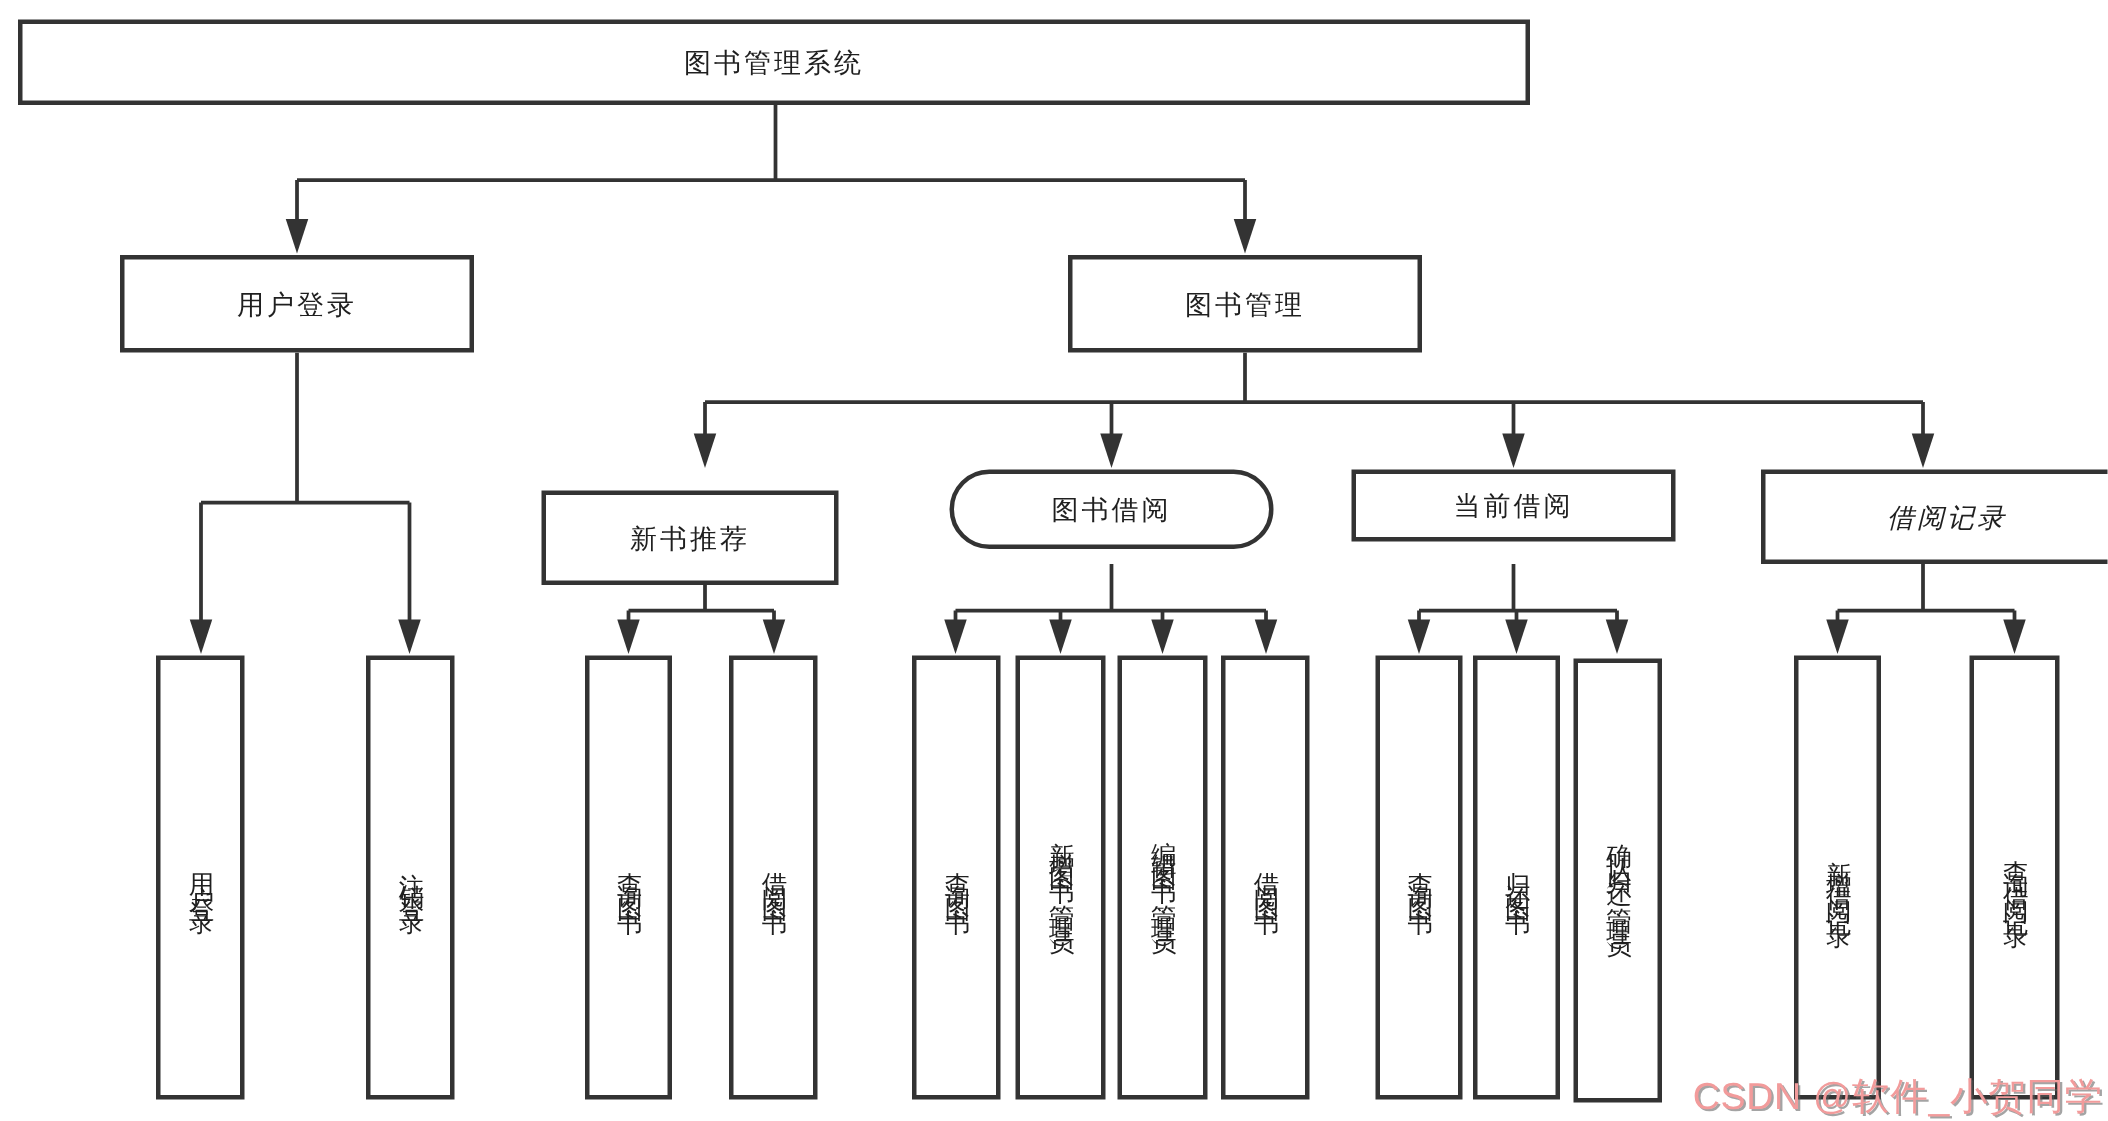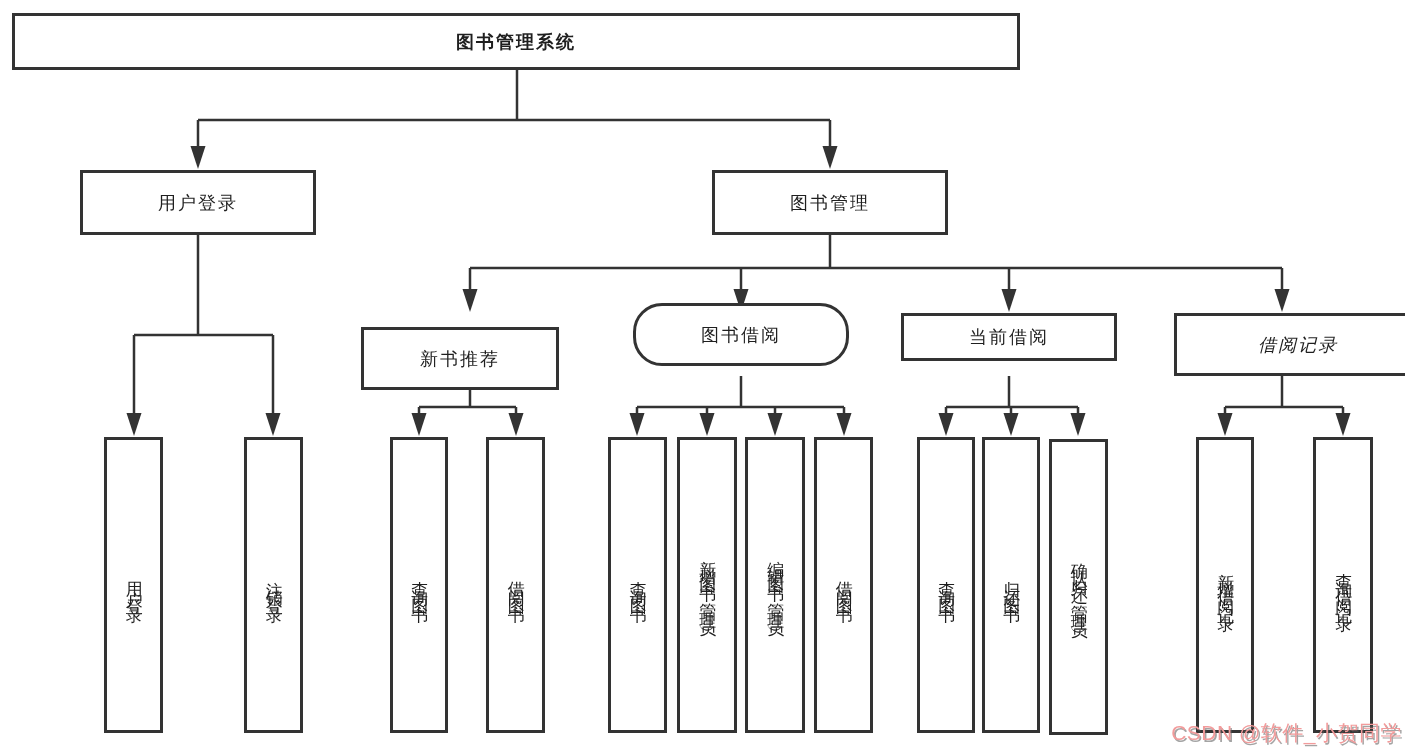--- a/index.html
+++ b/index.html
@@ -17,21 +17,21 @@
   }
   .hbox{font-size:18px;letter-spacing:2px;font-weight:500;}
   .root{font-size:18px;}
   .vbox{
     writing-mode:vertical-rl;text-orientation:mixed;
     font-size:17px;letter-spacing:0.5em;line-height:1.1;
     font-weight:500;
   }
   .watermark{
     position:absolute;right:3px;bottom:0px;z-index:5;
-    font-size:21px;letter-spacing:0.5px;
+    font-size:25px;letter-spacing:0.5px;
     color:#f29b9b;
     text-shadow:1.5px 1.5px 0 rgba(90,90,90,0.55);
     white-space:nowrap;
   }
 </style>
 </head>
 <body>
 
 <div id="stage">
 
@@ -101,30 +101,30 @@
 
       <polygon points="946,436 938.5,413 953.5,413"></polygon>
       <polygon points="1011,436 1003.5,413 1018.5,413"></polygon>
       <polygon points="1078,436 1070.5,413 1085.5,413"></polygon>
 
       <polygon points="1225,436 1217.5,413 1232.5,413"></polygon>
       <polygon points="1343,436 1335.5,413 1350.5,413"></polygon>
     </g>
   </svg>
 
-  <div class="node hbox root" style="left:12px;top:13px;width:1008px;height:57px;font-weight:bold;">图书管理系统</div>
+  <div class="node hbox root" style="left:12px;top:13px;width:1008px;height:57px;">图书管理系统</div>
 
   <div class="node hbox" style="left:80px;top:170px;width:236px;height:65px;">用户登录</div>
   <div class="node hbox" style="left:712px;top:170px;width:236px;height:65px;font-family:Liberation Serif, serif;">图书管理</div>
 
   <div class="node vbox" style="left:104px;top:437px;width:59px;height:296px;">用户登录</div>
   <div class="node vbox" style="left:244px;top:437px;width:59px;height:296px;">注销登录</div>
 
   <div class="node hbox" style="left:361px;top:327px;width:198px;height:63px;">新书推荐</div>
-  <div class="node hbox" style="left:633px;top:303px;width:216px;height:63px;border-radius:29px;">图书借阅</div>
+  <div class="node hbox" style="left:633px;top:313px;width:216px;height:53px;border-radius:29px;">图书借阅</div>
   <div class="node hbox" style="left:901px;top:313px;width:216px;height:48px;">当前借阅</div>
   <div class="node hbox" style="left:1174px;top:313px;width:248px;height:63px;font-style:italic;">借阅记录</div>
 
   <div class="node vbox" style="left:390px;top:437px;width:58px;height:296px;">查询图书</div>
   <div class="node vbox" style="left:486px;top:437px;width:59px;height:296px;">借阅图书</div>
 
   <div class="node vbox" style="left:608px;top:437px;width:59px;height:296px;">查询图书</div>
   <div class="node vbox" style="left:677px;top:437px;width:60px;height:296px;">新增图书（管理员）</div>
   <div class="node vbox" style="left:745px;top:437px;width:60px;height:296px;">编辑图书（管理员）</div>
   <div class="node vbox" style="left:814px;top:437px;width:59px;height:296px;">借阅图书</div>

